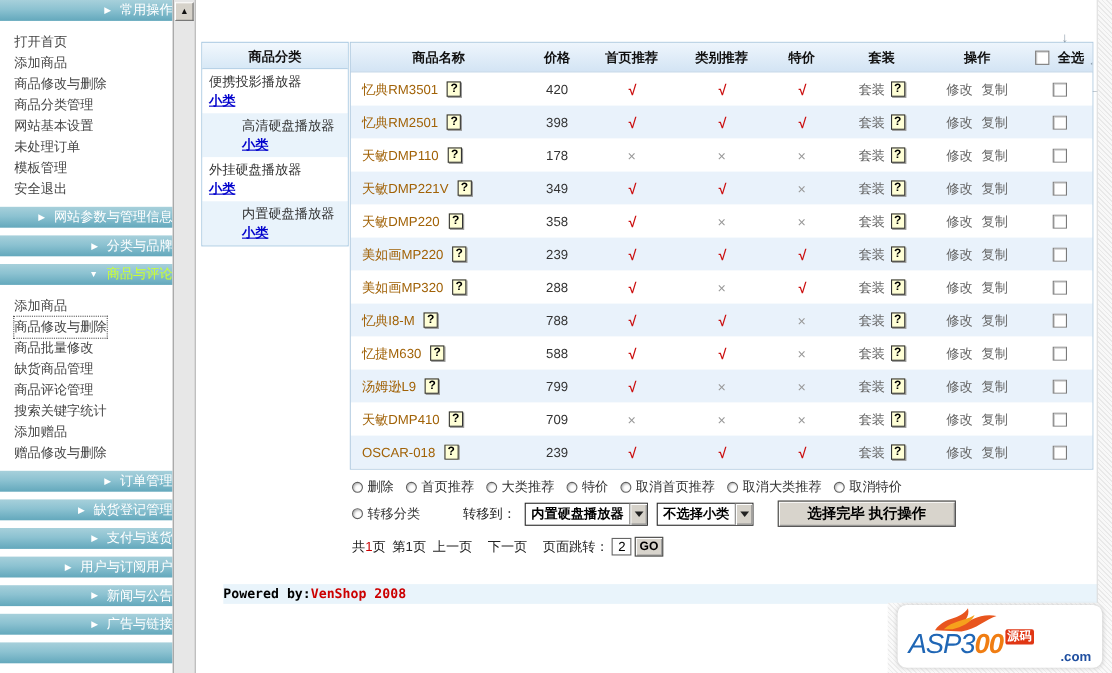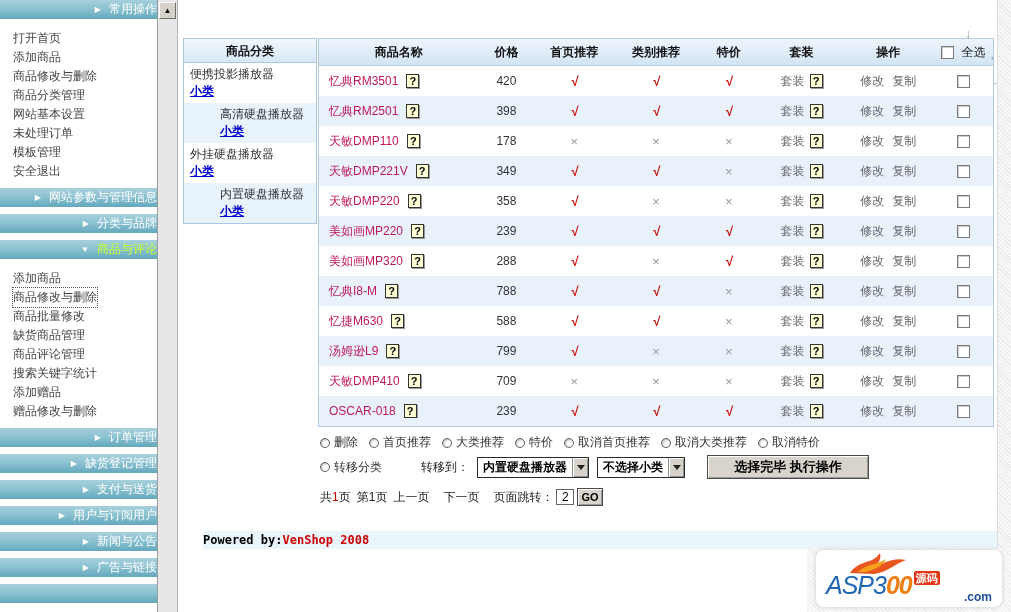--- a/index.html
+++ b/index.html
@@ -50,32 +50,32 @@
   
   .tbl { position:absolute; left:139px; top:38px; width:676px; border:1px solid #b3cce2; background:#fff; }
   .tbl-header { display:flex; height:27px; align-items:center; font-weight:bold; color:#111;
     background:linear-gradient(180deg,#eef5fc,#d3e4f4); border-bottom:1px solid #b3cce2; }
   .tbl-row { position:relative; display:flex; height:30px; align-items:center; background:#fff; }
   .tbl-row.alt { background:#e9f2fb; }
   .cell { display:flex; align-items:center; justify-content:center; overflow:hidden; }
   .c0 { width:160px; } .c1 { width:56px; } .c2 { width:80px; } .c3 { width:84px; }
   .c4 { width:62px; } .c5 { width:84px; } .c6 { width:90px; } .c7 { width:60px; }
   .namecell { justify-content:flex-start; padding-left:10px; }
-  .pname { color:#be185d; }
+  .pname { color:#a16207; }
   .qicon { display:inline-block; width:13px; height:14px; margin-left:8px; background:#ffffd6;
     border:1px solid #333; box-shadow:1px 1px 0 #999; font-weight:bold; font-size:11px;
     line-height:13px; text-align:center; color:#000; cursor:pointer; flex:none; }
   .yes { color:#cc1111; font-style:italic; font-weight:bold; font-size:13px; }
   .no  { color:#999; font-size:13px; }
   .bundle-label { color:#666; cursor:pointer; }
   .bundle-cell .qicon { margin-left:5px; }
   .op { color:#666; cursor:pointer; margin:0 4px; }
   .cb { display:inline-block; width:13px; height:13px; background:#fff; border:1px solid #7a7a7a;
     box-shadow:inset 1px 1px 0 #cfcfcf; cursor:pointer; flex:none; }
-  .chkcell .sa-label { font-weight:normal; margin-left:8px; color:#111; }
+  .chkcell .sa-label { font-weight:bold; margin-left:8px; color:#111; }
   .arr { position:absolute; color:#8a9aa8; font-size:12px; }
   .arr-left { right:-8px; top:5px; }
   .arr-right { right:-10px; top:8px; }
   .arr-down { position:absolute; right:22px; top:-12px; color:#8a9aa8; font-size:12px; }
 
   
   .radio-row { position:absolute; left:141px; top:434px; width:676px; display:flex; align-items:center; }
   .radio-item { display:flex; align-items:center; margin-right:11px; cursor:pointer; white-space:nowrap; }
   .radio { display:inline-block; width:10px; height:10px; border-radius:50%; background:#fff;
     border:1px solid #606060; box-shadow:inset 1px 1px 2px #b5b5b5; margin-right:4px; flex:none; }

